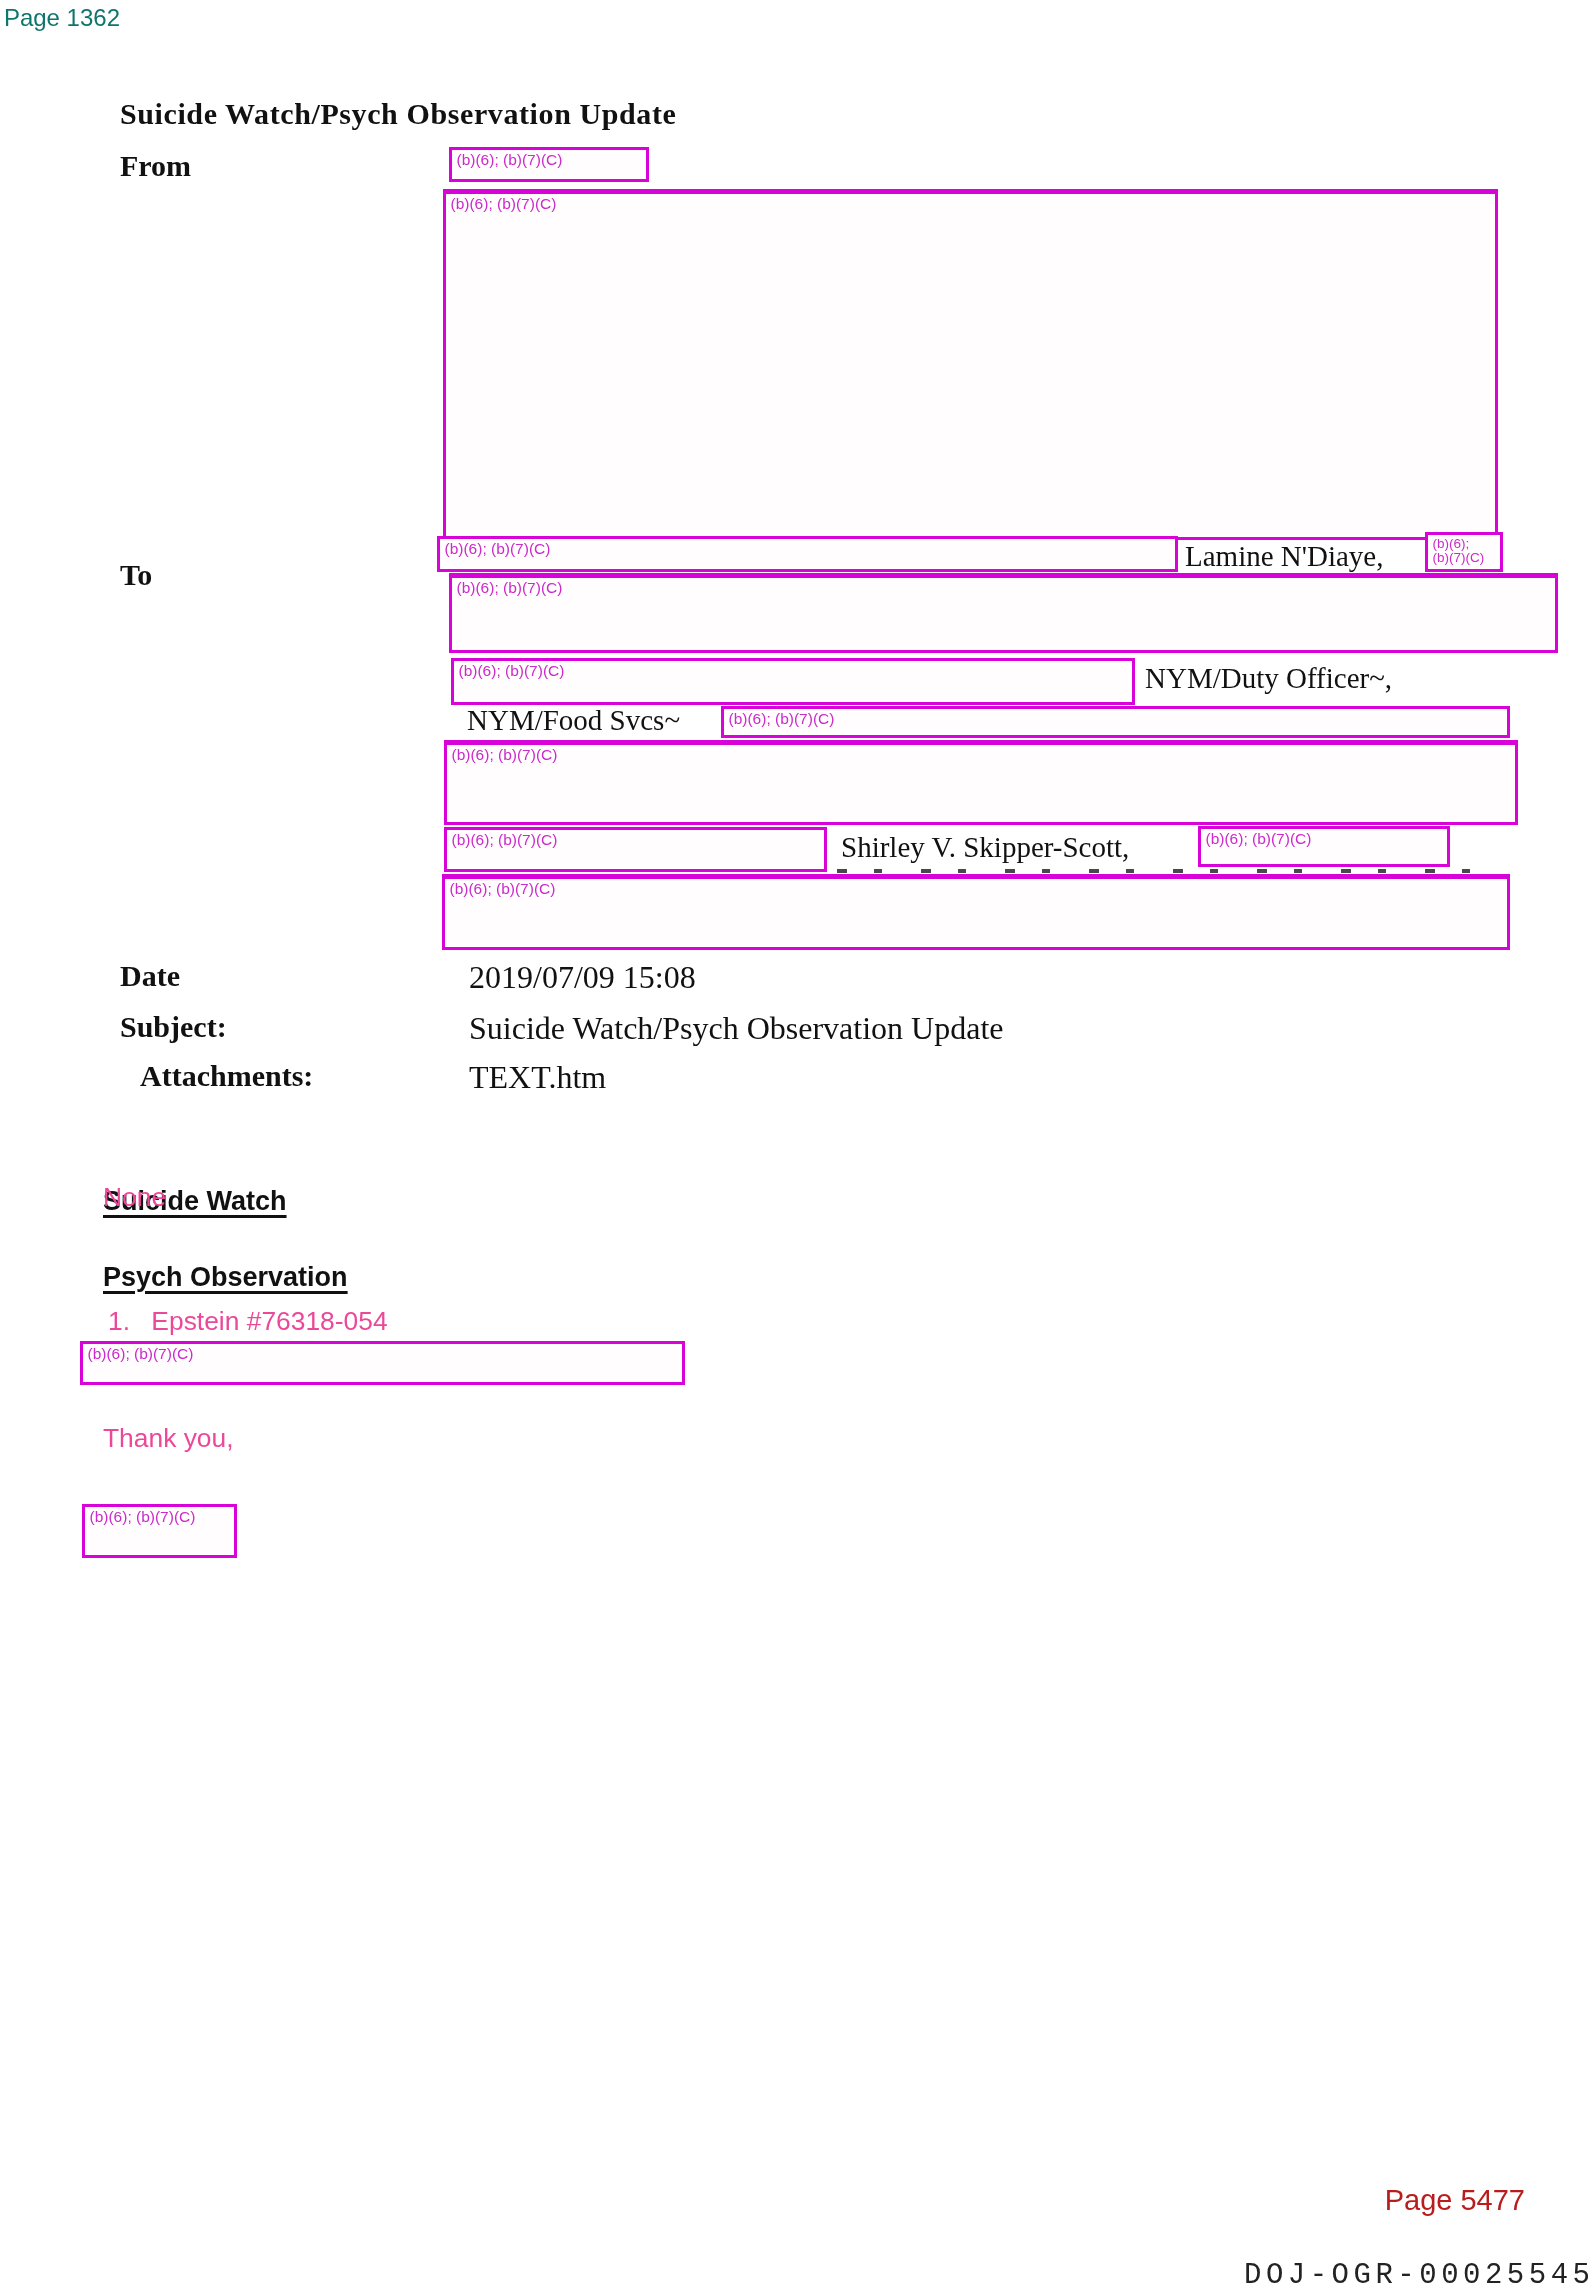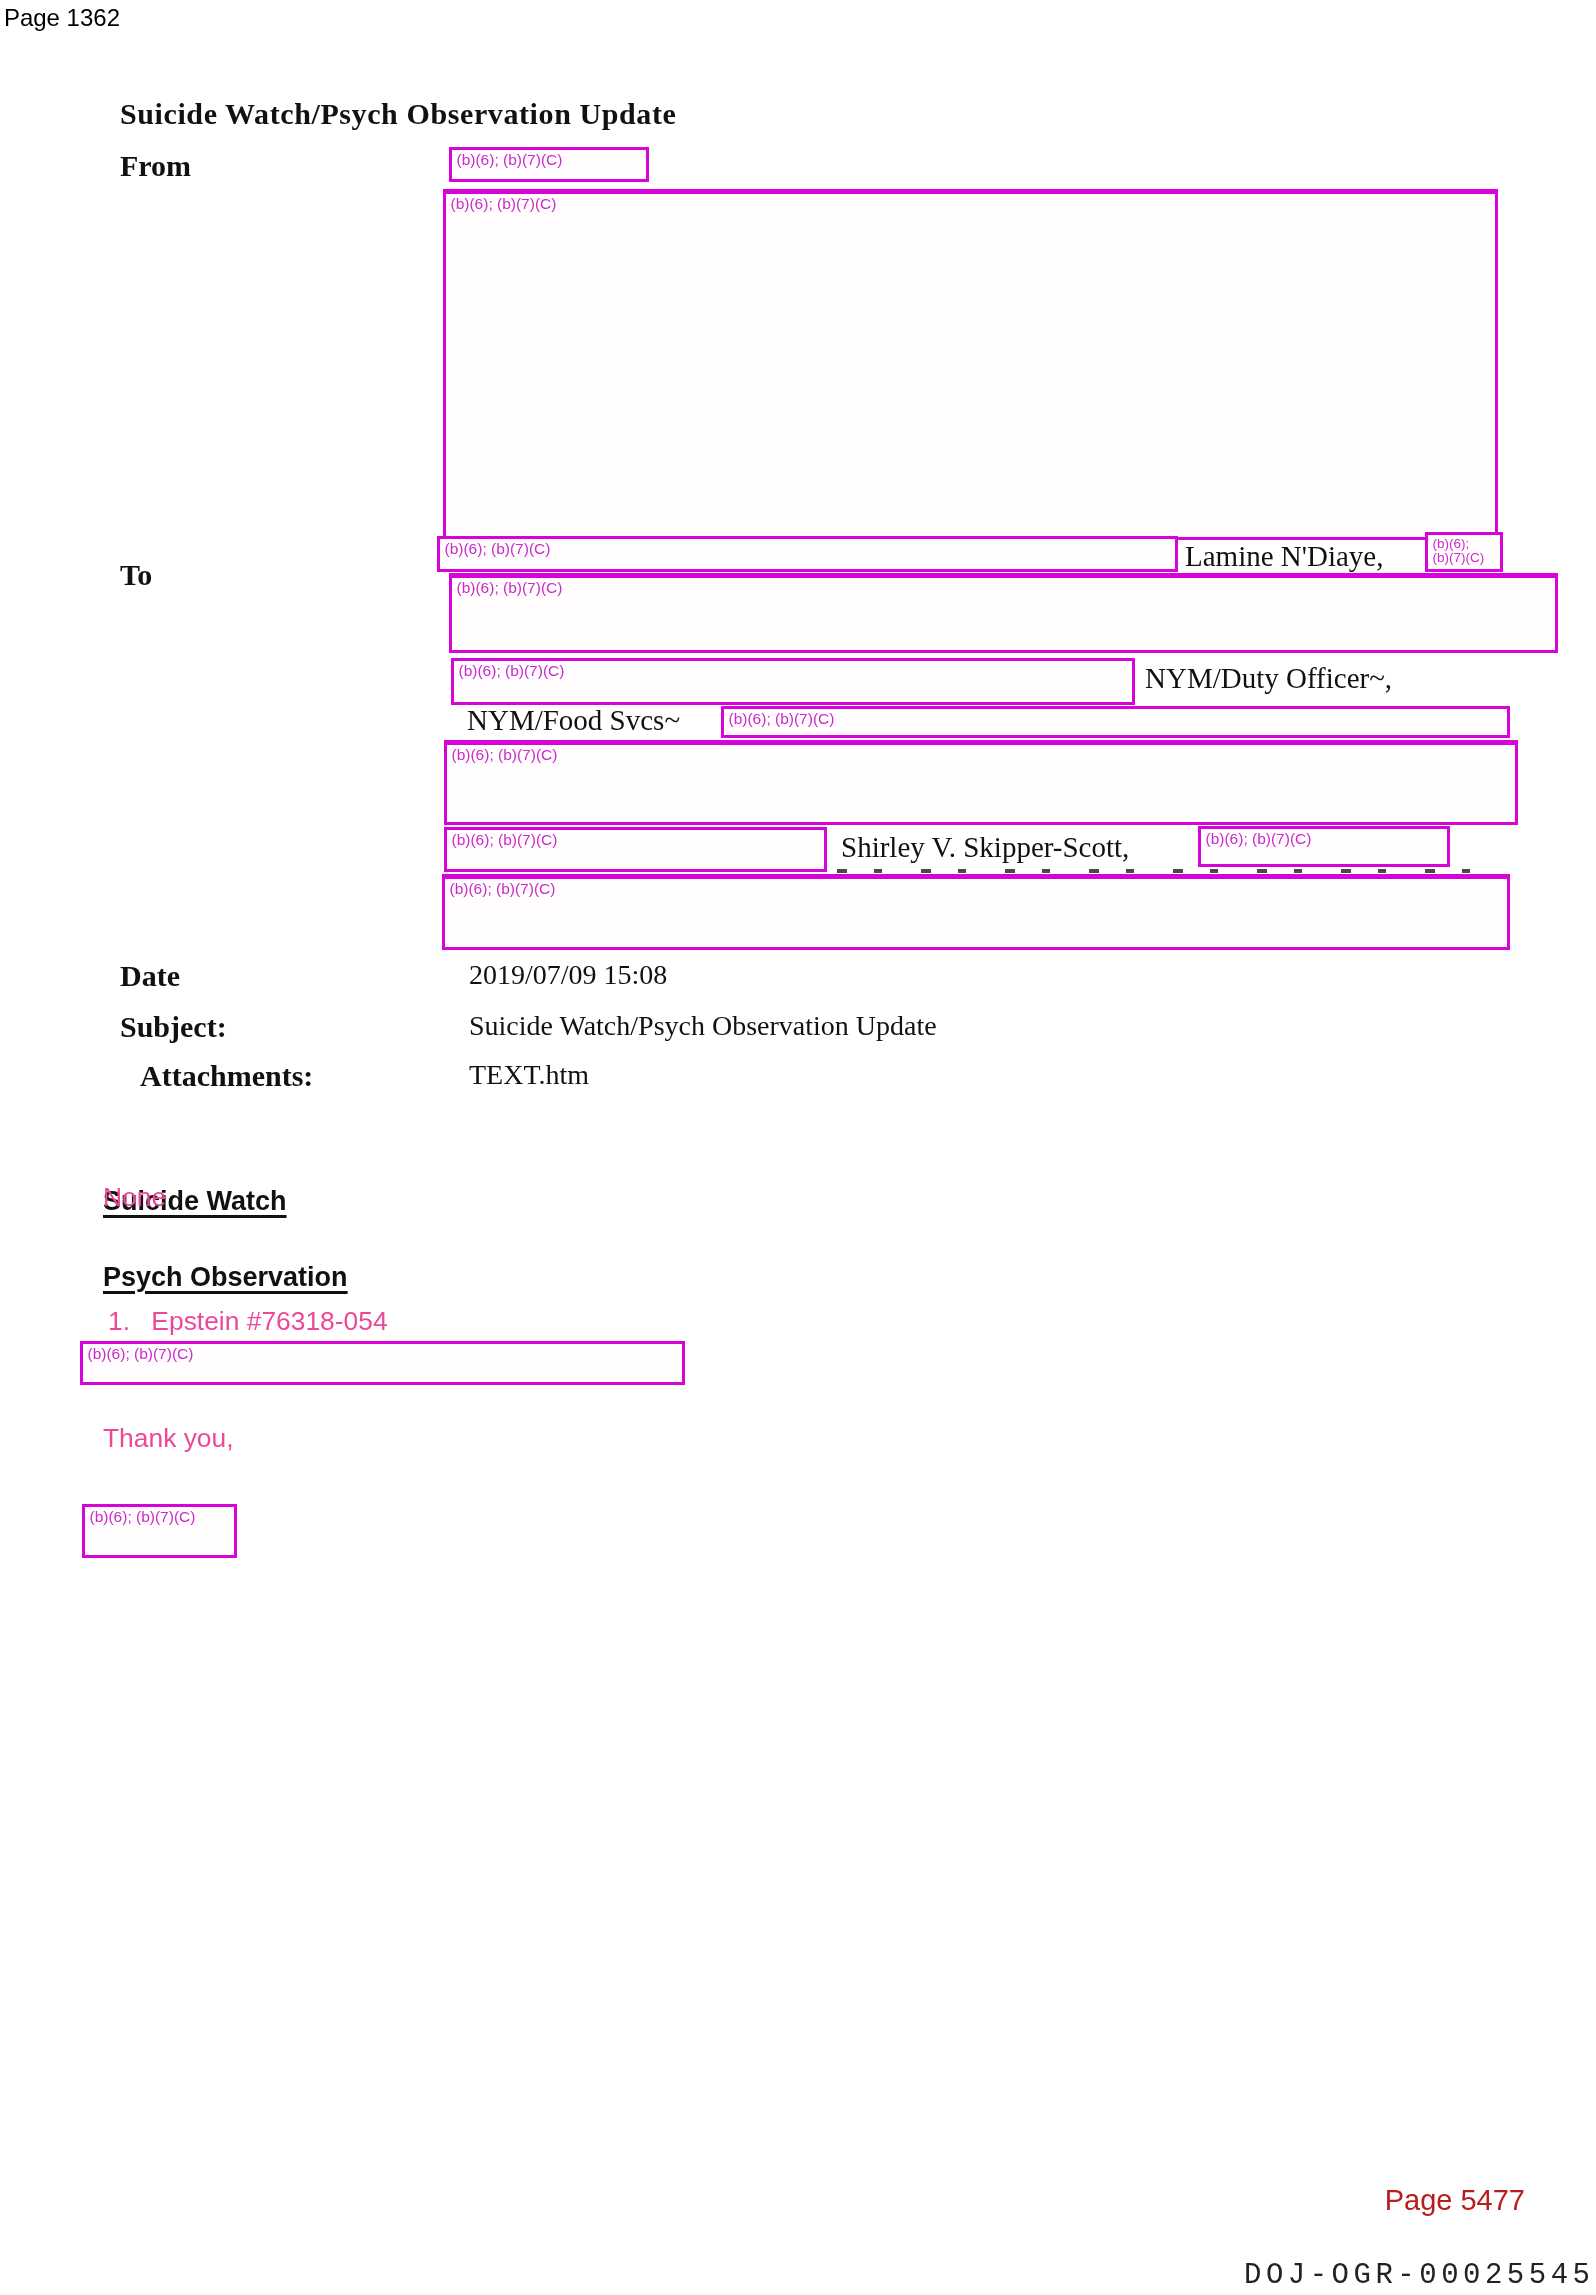--- a/index.html
+++ b/index.html
@@ -10,34 +10,34 @@
     font-family:"Liberation Serif",serif;
     color:#111;
     overflow:hidden;
   }
   .abs{position:absolute;}
 
   
   .corner-page{
     left:3.9px;top:3.9px;
     font-family:"Liberation Sans",sans-serif;
-    font-size:24px;color:#000000;
+    font-size:24px;color:#0f766e;
   }
   .doc-title{
     left:120px;top:97px;
     font-size:30px;font-weight:bold;
     font-family:"Liberation Serif",serif;
     letter-spacing:0.6px;
   }
   .hdr-label{
     font-size:30px;font-weight:bold;
     font-family:"Liberation Serif",serif;
   }
   .serif-val{
-    font-size:28px;
+    font-size:32px;
     font-family:"Liberation Serif",serif;
   }
   .meta-label{left:120px;}
   .meta-value{left:469px;}
 
   .sans-text{
     font-family:"Liberation Sans",sans-serif;
     font-size:26.4px;color:#ec4899;
   }
   .sans-heading{

